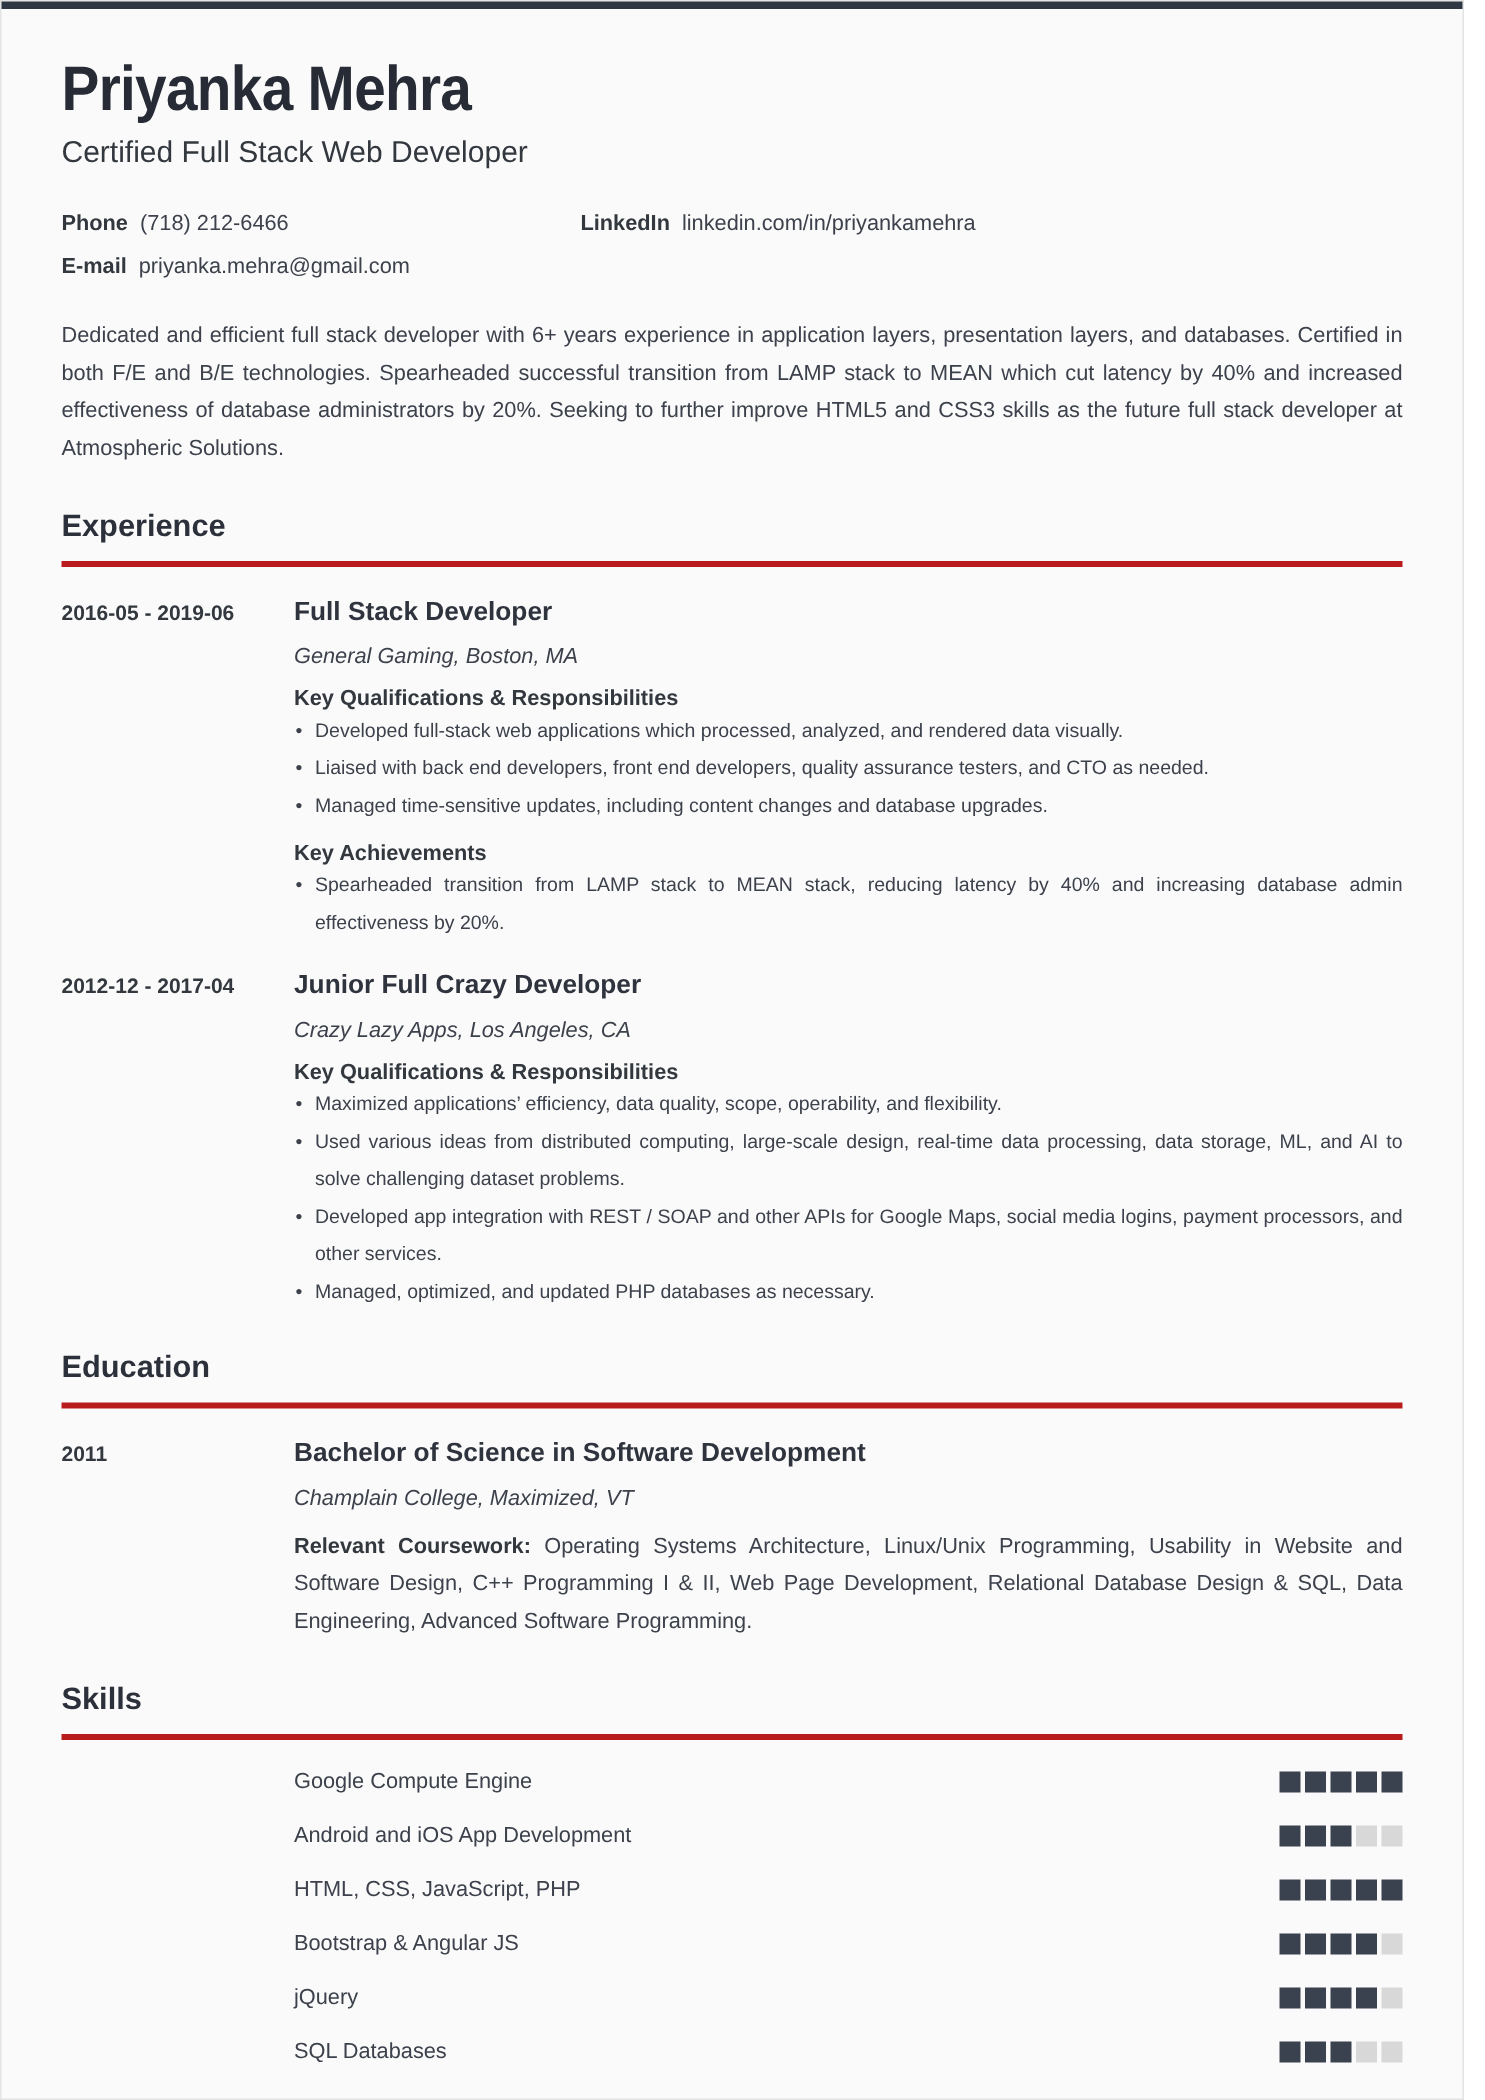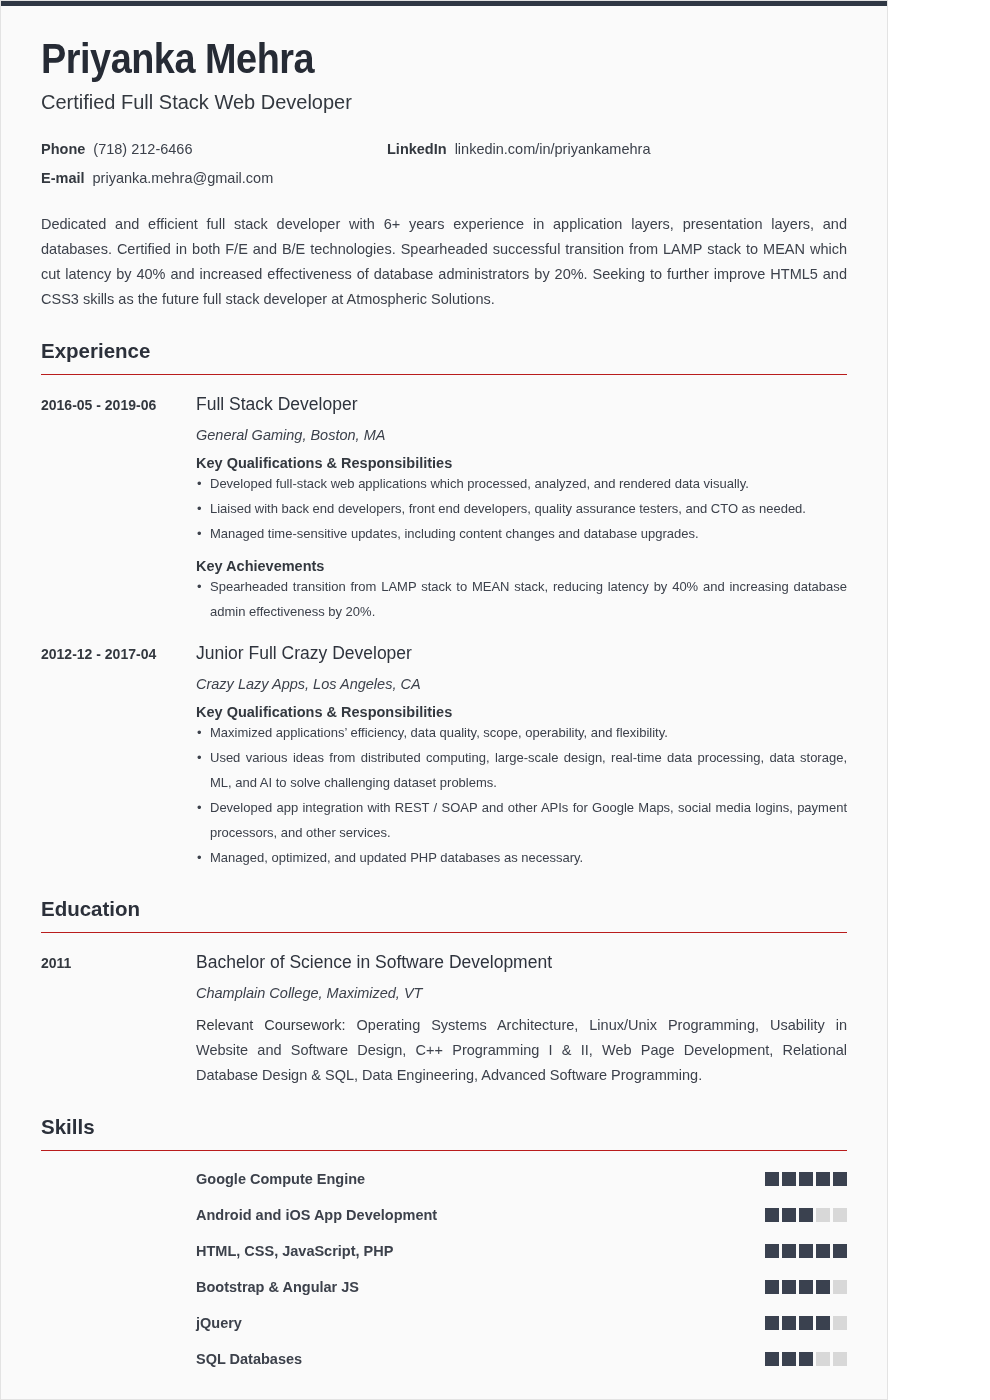--- a/index.html
+++ b/index.html
@@ -4,21 +4,21 @@
 <style>
   html, body { margin: 0; padding: 0; }
   body {
     width: 990px; height: 1400px;
     background: #ffffff;
     font-family: "Liberation Sans", sans-serif;
     overflow: hidden;
   }
   .page {
     box-sizing: border-box;
-    width: 888px; height: 1400px;
+    width: 976px; height: 1400px;
     background: #fafafa;
     border: 1px solid #e3e3e3;
     position: relative;
     color: #3c414b;
   }
   .top-accent {
     position: absolute; top: 0; left: 0;
     width: 100%; height: 5px;
     background: #2f3744;
   }
@@ -60,37 +60,37 @@
     color: #3c414b;
   }
 
   
   .section-heading {
     margin-top: 27px;
     padding-bottom: 11px;
     font-size: 20.5px;
     font-weight: bold;
     color: #2b303a;
-    border-bottom: 1px solid #b91c1c;
+    border-bottom: 4px solid #b91c1c;
   }
 
   .entry {
     display: grid;
     grid-template-columns: 155px 1fr;
     margin-top: 19px;
   }
   .entry .dates {
     font-size: 14px;
     font-weight: bold;
     color: #33383f;
     padding-top: 3px;
   }
   .entry .title {
     font-size: 17.5px;
-    font-weight: normal;
+    font-weight: bold;
     color: #2e333d;
   }
   .entry .company {
     font-style: italic;
     margin-top: 12px;
     font-size: 14.5px;
   }
   .entry .sub-heading {
     margin-top: 12px;
     font-size: 14.5px;
@@ -110,30 +110,29 @@
     content: "\2022";
     position: absolute;
     left: 1px;
   }
   .coursework {
     margin-top: 12px;
     font-size: 14.5px;
     line-height: 25px;
     text-align: justify;
   }
-  .coursework .cw-label { font-weight: normal; color: #33383f; }
+  .coursework .cw-label { font-weight: bold; color: #33383f; }
 
   
   .skills-list { margin-top: 4px; }
   .skill-row {
     display: grid;
     grid-template-columns: 155px 1fr auto;
     align-items: center;
     margin-top: 20px;
-    font-weight: bold;
   }
   .skill-row .skill-label { font-size: 14.5px; color: #3c414b; }
   .squares { display: flex; gap: 3px; }
   .sq { width: 14px; height: 14px; background: #d8d8d8; display: inline-block; }
   .sq.filled { background: #3a414f; }
 </style>
 </head>
 <body>
 
 <div class="page">

